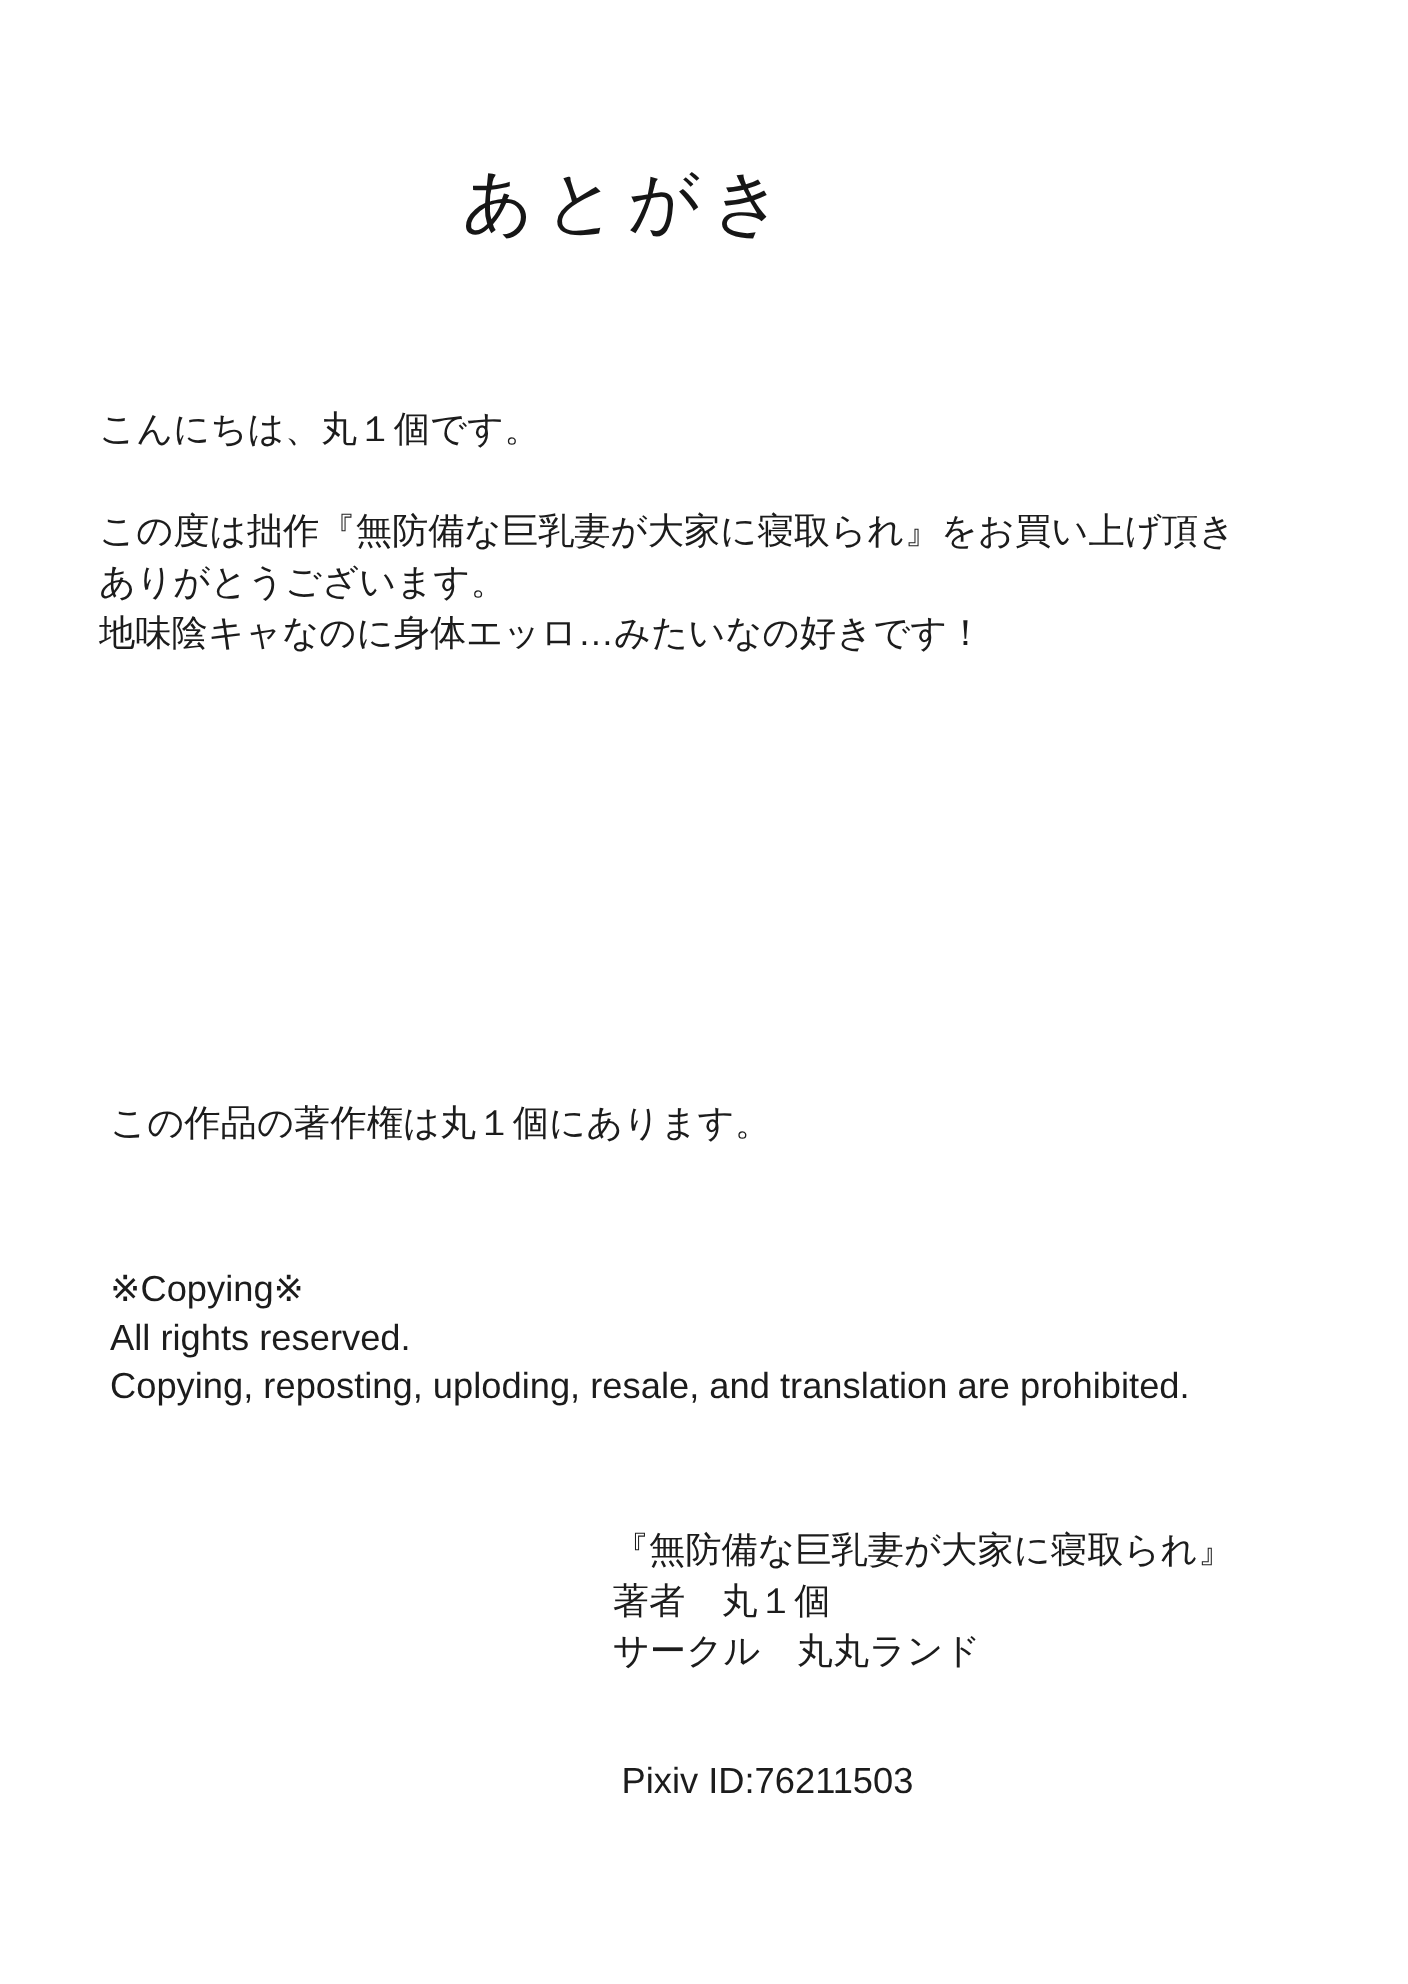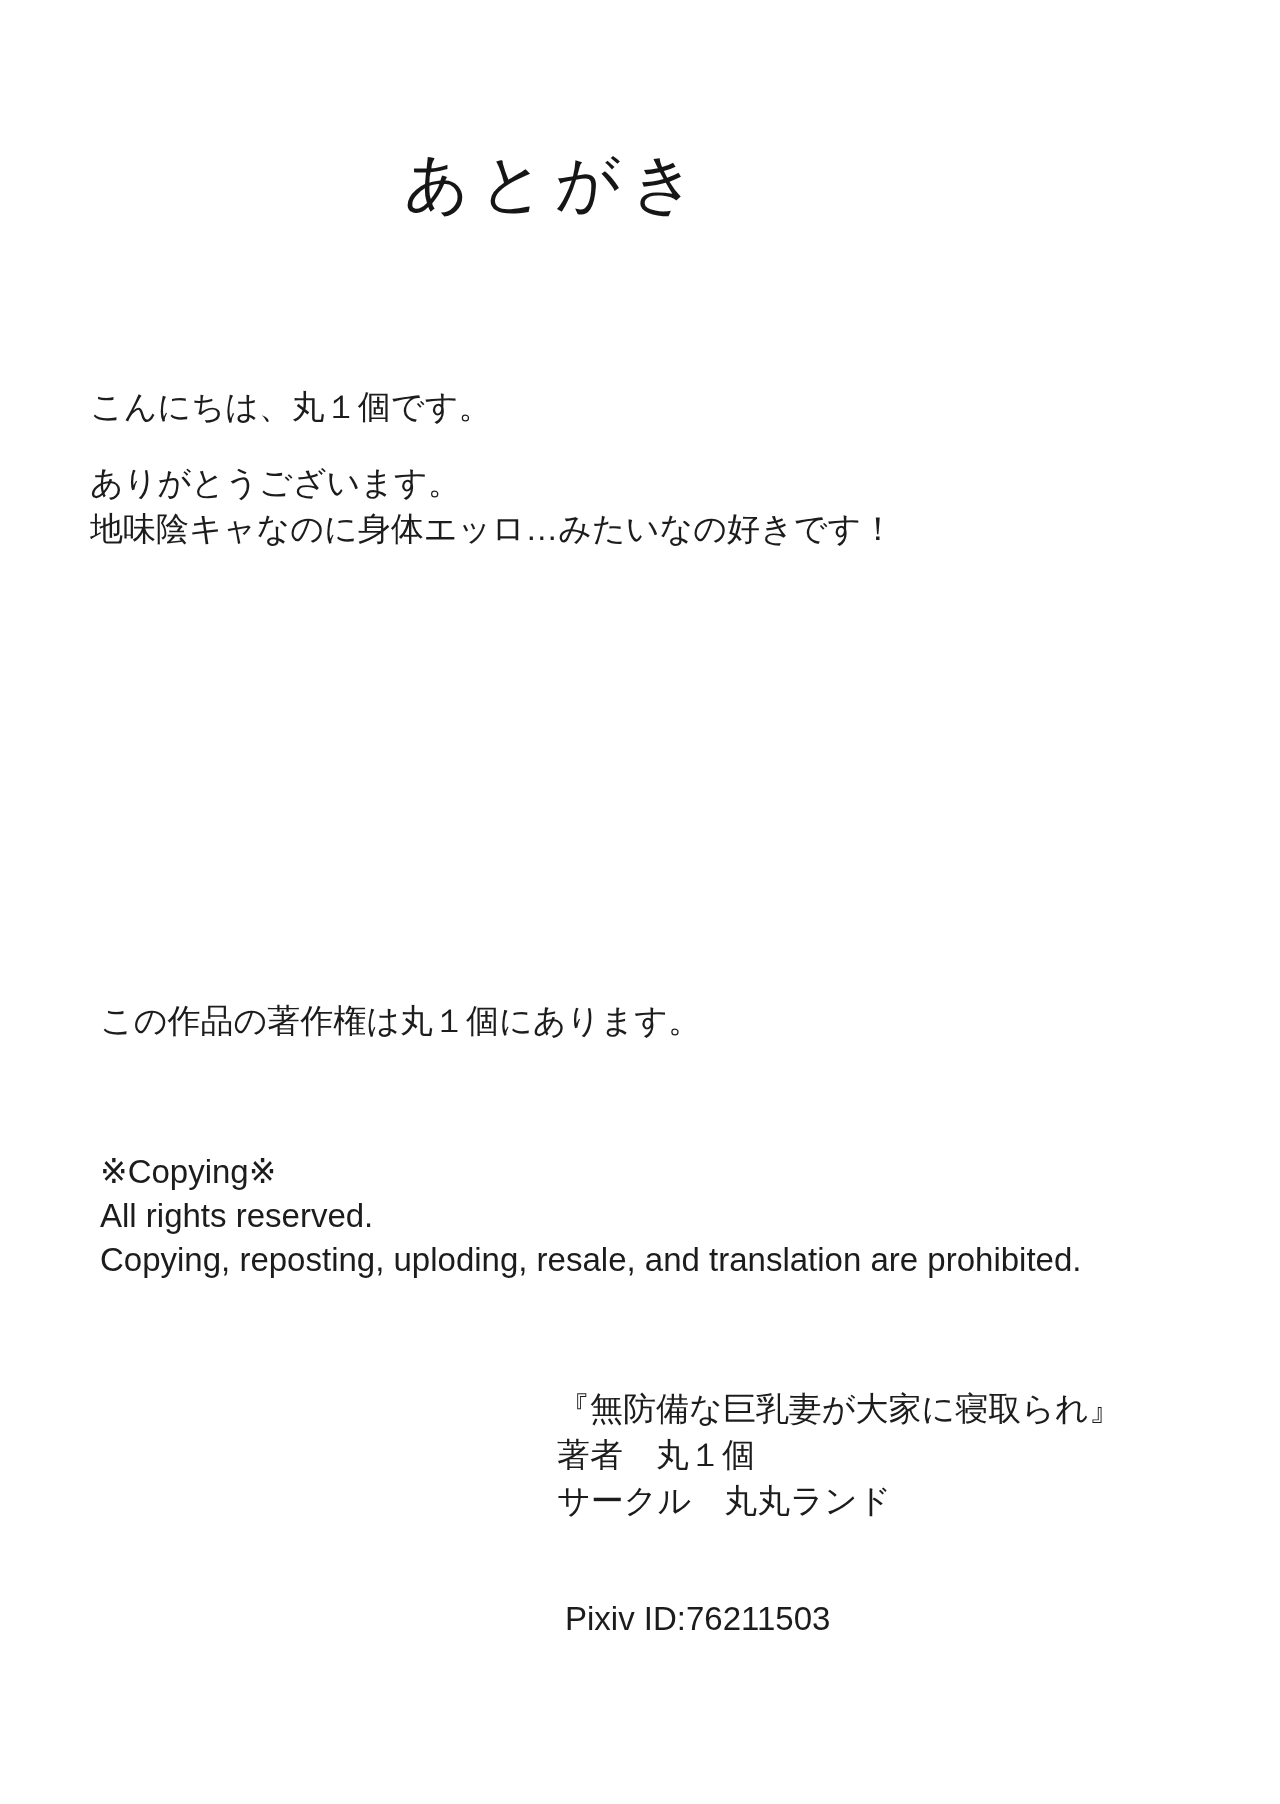--- a/index.html
+++ b/index.html
@@ -19,47 +19,49 @@
   .page-title {
     position: absolute;
     top: 140px;
     left: 0;
     width: 1110px;
     text-align: center;
     font-size: 64px;
     font-weight: 400;
     letter-spacing: 10px;
     color: #161616;
+    padding-left: 16px;
   }
   .textline, .textblock div {
     font-size: 33px;
     line-height: 46px;
     white-space: pre;
     color: #1c1c1c;
   }
-  .greeting       { position: absolute; top: 384px;  left: 90px;  }
+  .greeting       { position: absolute; top: 367px;  left: 90px;  }
   .thanks-block   { position: absolute; top: 460px;  left: 90px;  }
   .closing        { position: absolute; top: 695px;  left: 90px;  }
   .notice-jp      { position: absolute; top: 998px;  left: 100px; }
   .notice-en      { position: absolute; top: 1150px; left: 100px; }
   .notice-en div  { line-height: 44px; }
   .colophon       { position: absolute; top: 1386px; left: 557px; }
   .sns            { position: absolute; top: 1596px; left: 565px; }
   .sns div        { line-height: 45px; }
 </style>
 </head>
 <body>
 
 <div class="page">
 
   <div class="page-title">あとがき</div>
 
   <div class="textline greeting">こんにちは、丸１個です。</div>
 
   <div class="textblock thanks-block">
+    <div>この度は拙作『無防備な巨乳妻が大家に寝取られ』をお買い上げ頂き</div>
     <div>ありがとうございます。</div>
     <div>地味陰キャなのに身体エッロ…みたいなの好きです！</div>
   </div>
 
 
   <div class="textblock notice-jp">
     <div>この作品の著作権は丸１個にあります。</div>
   </div>
 
   <div class="textblock notice-en">

